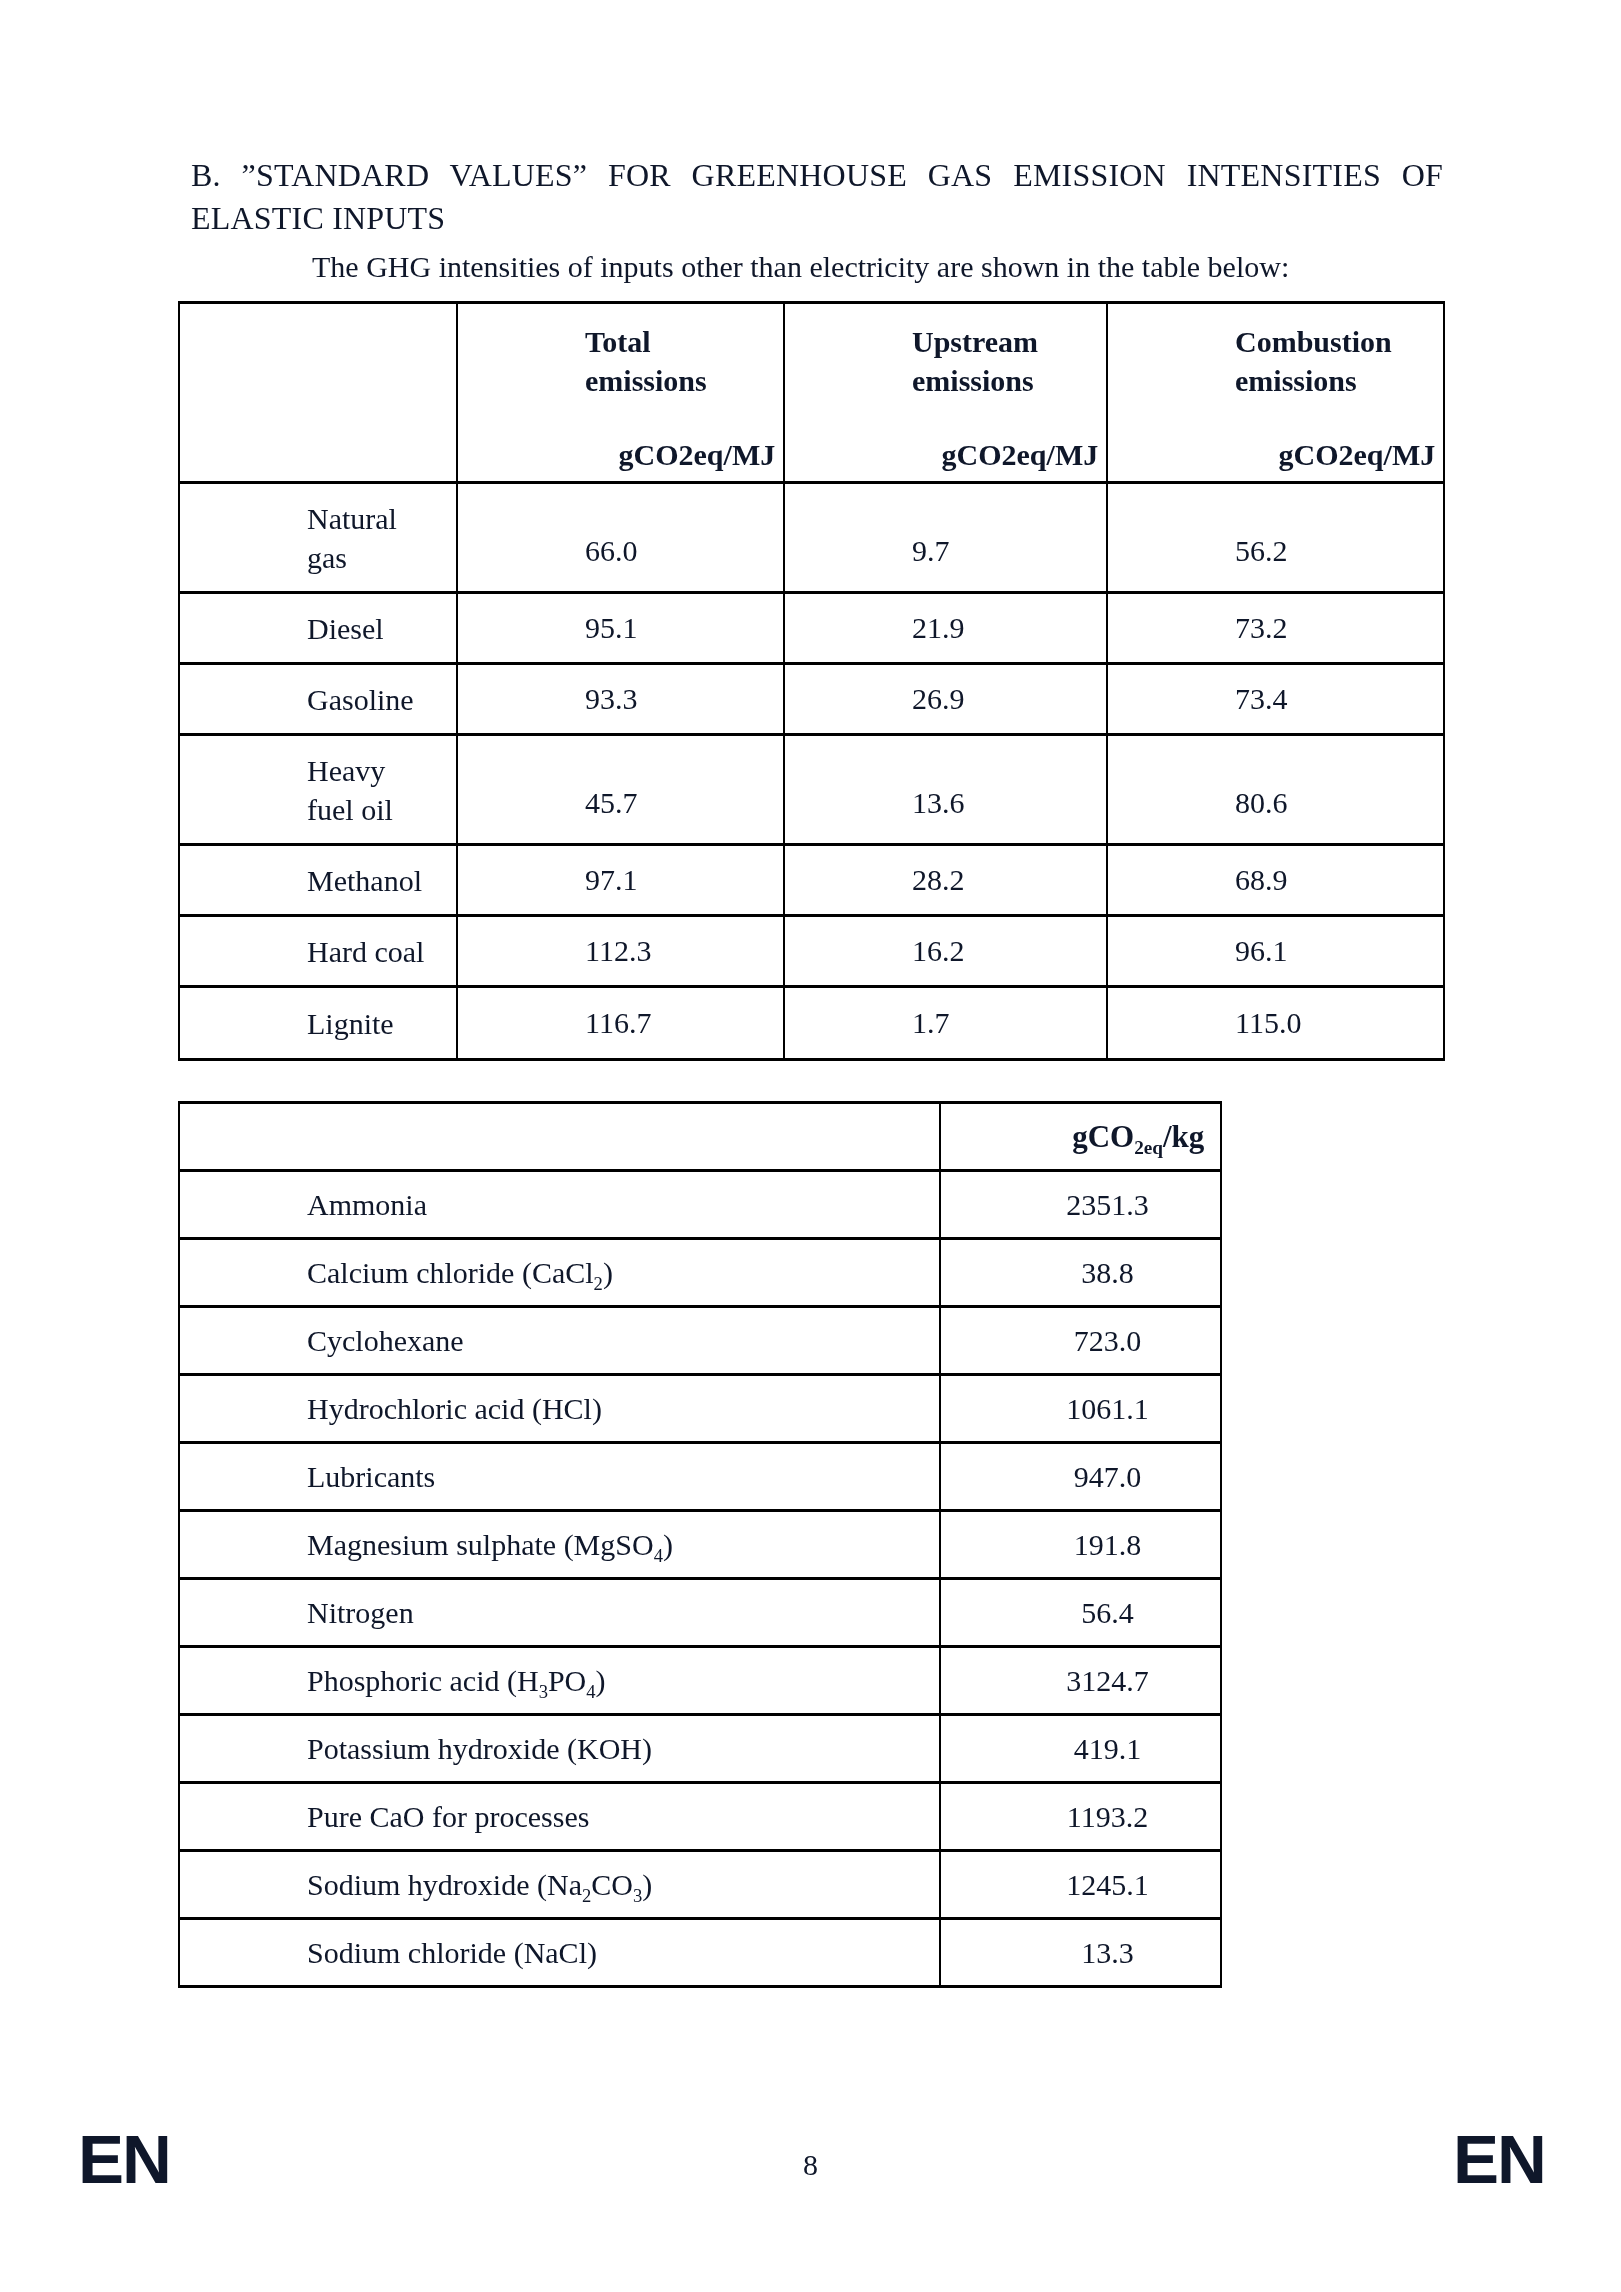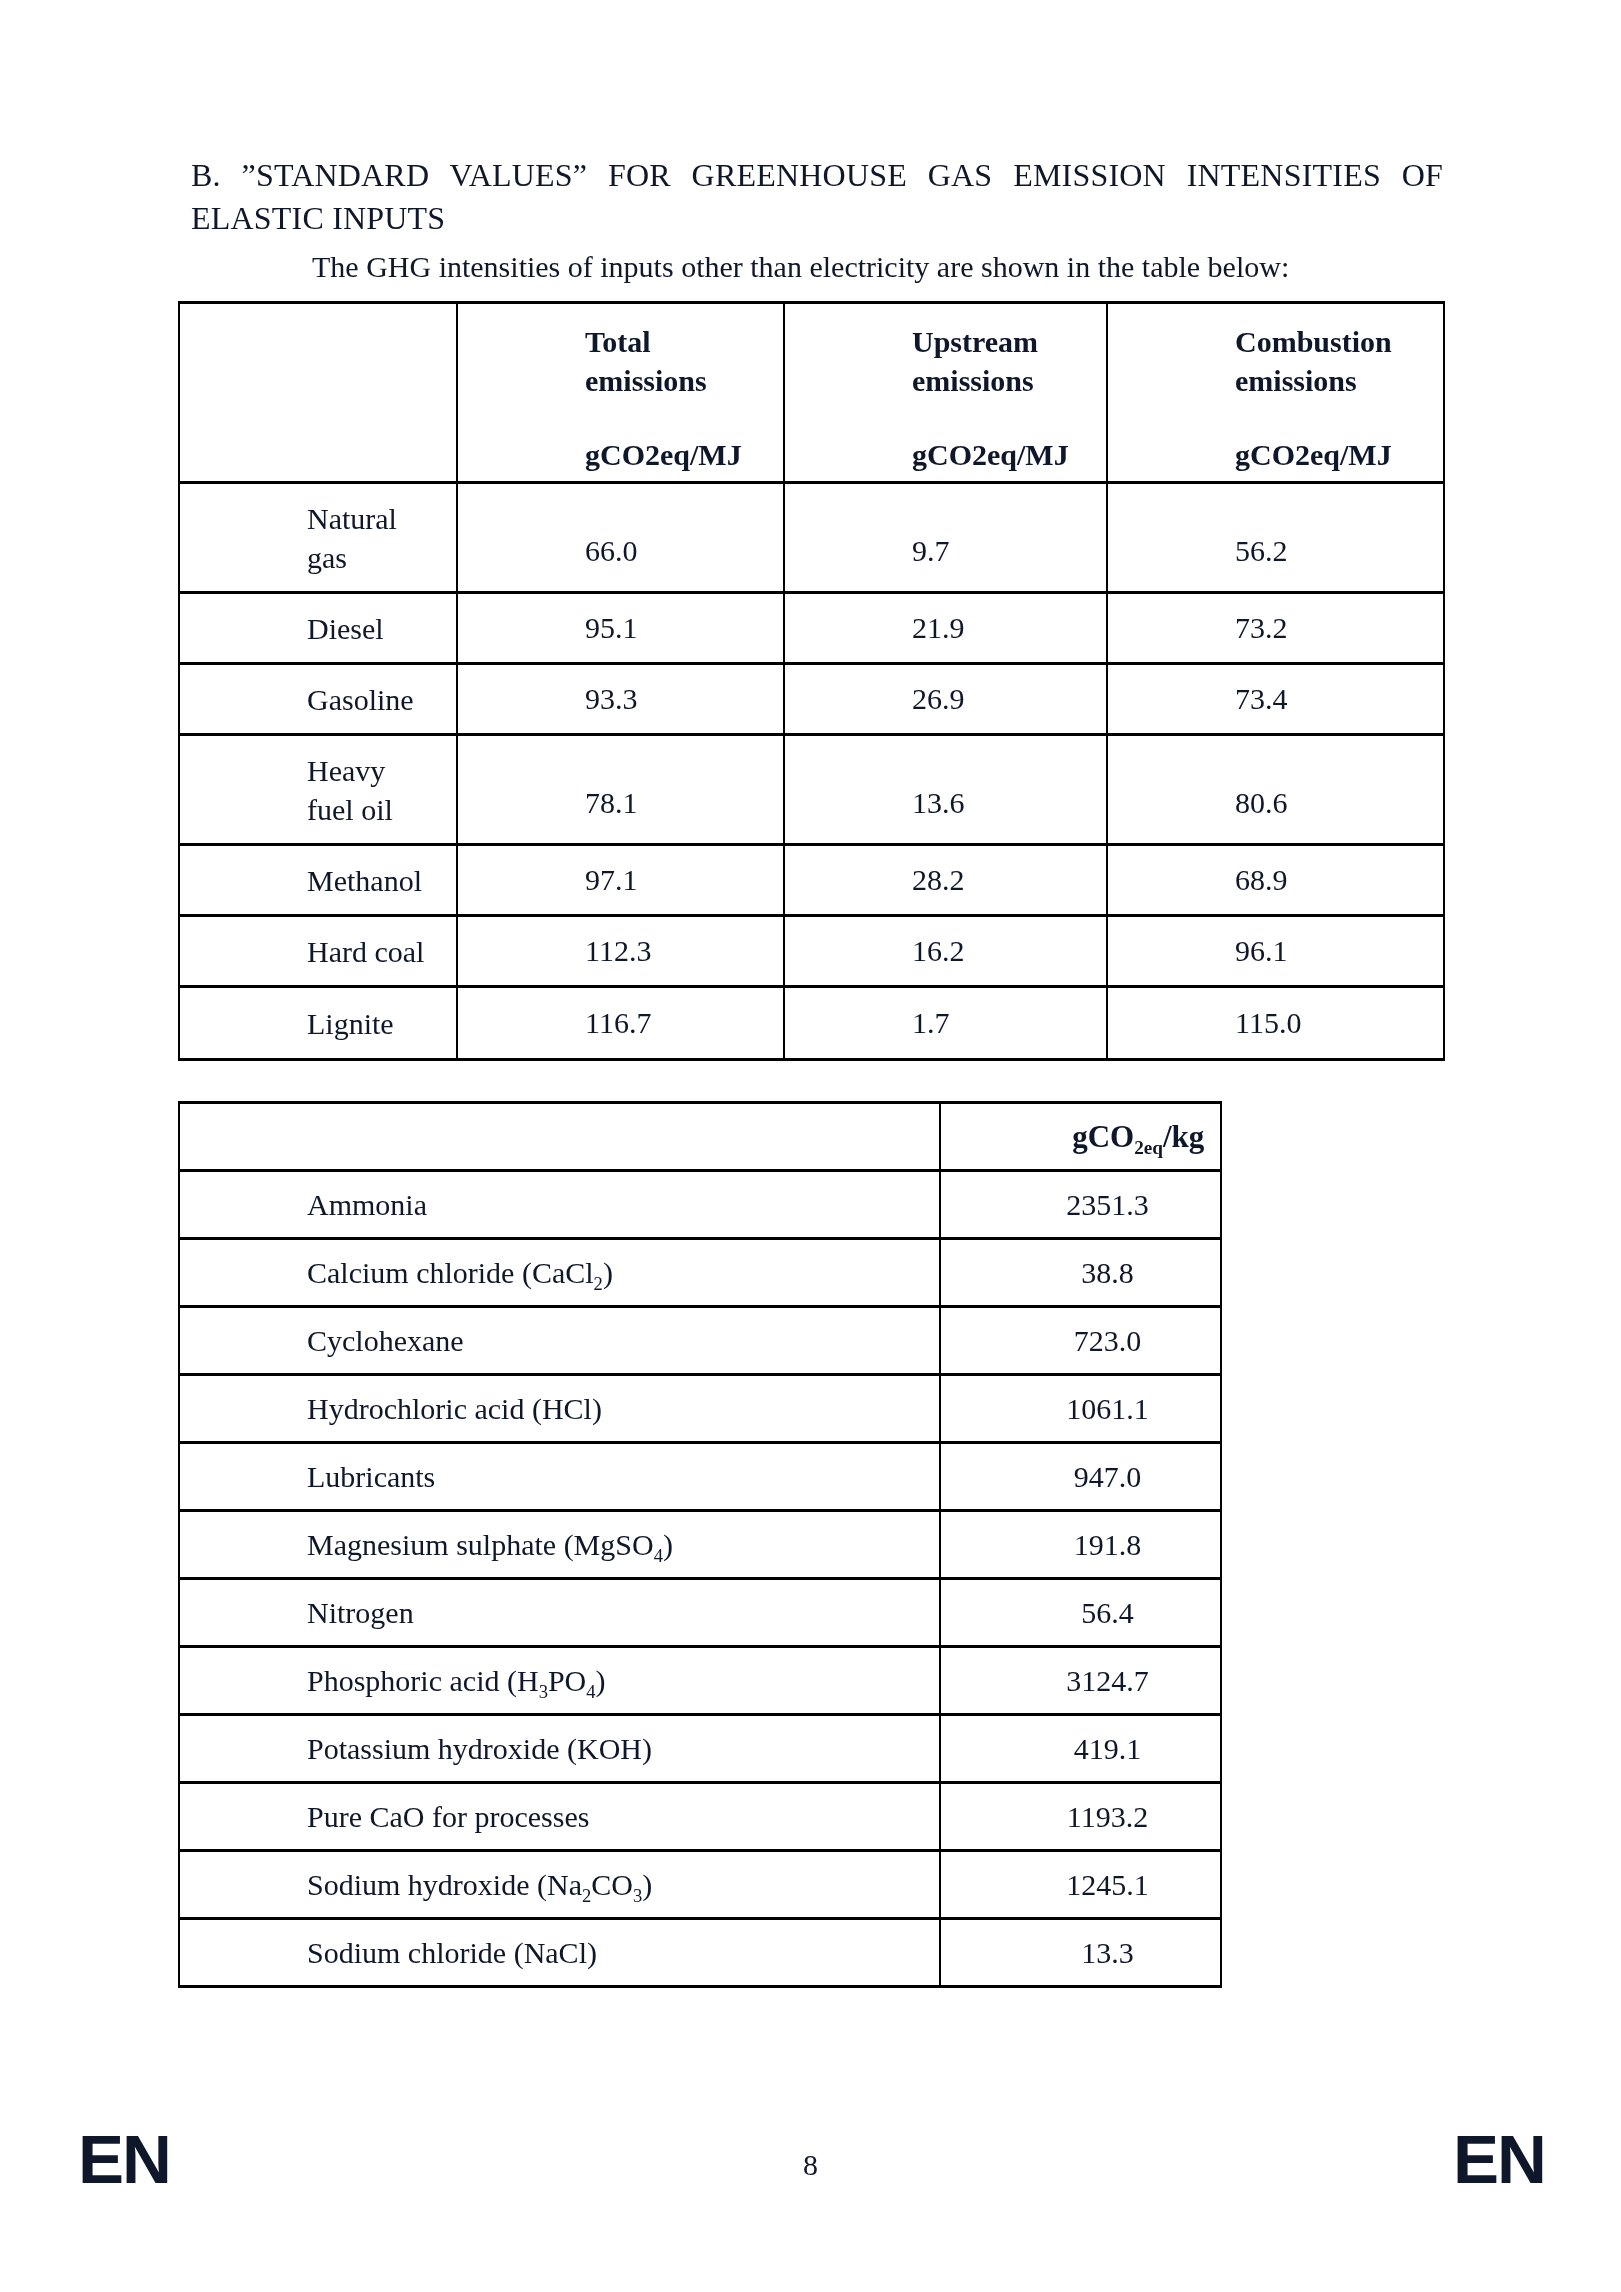--- a/index.html
+++ b/index.html
@@ -53,21 +53,21 @@
 
   
   .t1 { position: absolute; left: 178px; top: 301px; width: 1266px; }
   .t1-header { height: 163px; }
   .t1 .hdr {
     vertical-align: top;
     font-weight: bold;
     line-height: 39px;
     padding: 17.6px 7.8px 7.8px 127px;
   }
-  .t1 .hunit { margin-top: 35px; }
+  .t1 .hunit { margin-top: 35px; text-align: right; }
   .t1 .lbl { padding-left: 127px; line-height: 39px; }
   .t1 .num { padding-left: 127px; }
   .t1 .vb  { vertical-align: bottom; padding-bottom: 23.5px; }
   .r-tall { height: 110px; }
   .r-std  { height: 71px; }
   .r-last { height: 73px; }
 
   
   .t2 { position: absolute; left: 178px; top: 1101px; width: 1042px; }
   .t2 tr { height: 68px; padding-left: 29px; }
@@ -152,21 +152,21 @@
         <td class="num">73.2</td>
       </tr>
       <tr class="r-std">
         <td class="lbl">Gasoline</td>
         <td class="num">93.3</td>
         <td class="num">26.9</td>
         <td class="num">73.4</td>
       </tr>
       <tr class="r-tall">
         <td class="lbl">Heavy<br>fuel oil</td>
-        <td class="num vb">78.1</td>
+        <td class="num vb">45.7</td>
         <td class="num vb">13.6</td>
         <td class="num vb">80.6</td>
       </tr>
       <tr class="r-std">
         <td class="lbl">Methanol</td>
         <td class="num">97.1</td>
         <td class="num">28.2</td>
         <td class="num">68.9</td>
       </tr>
       <tr class="r-std">

